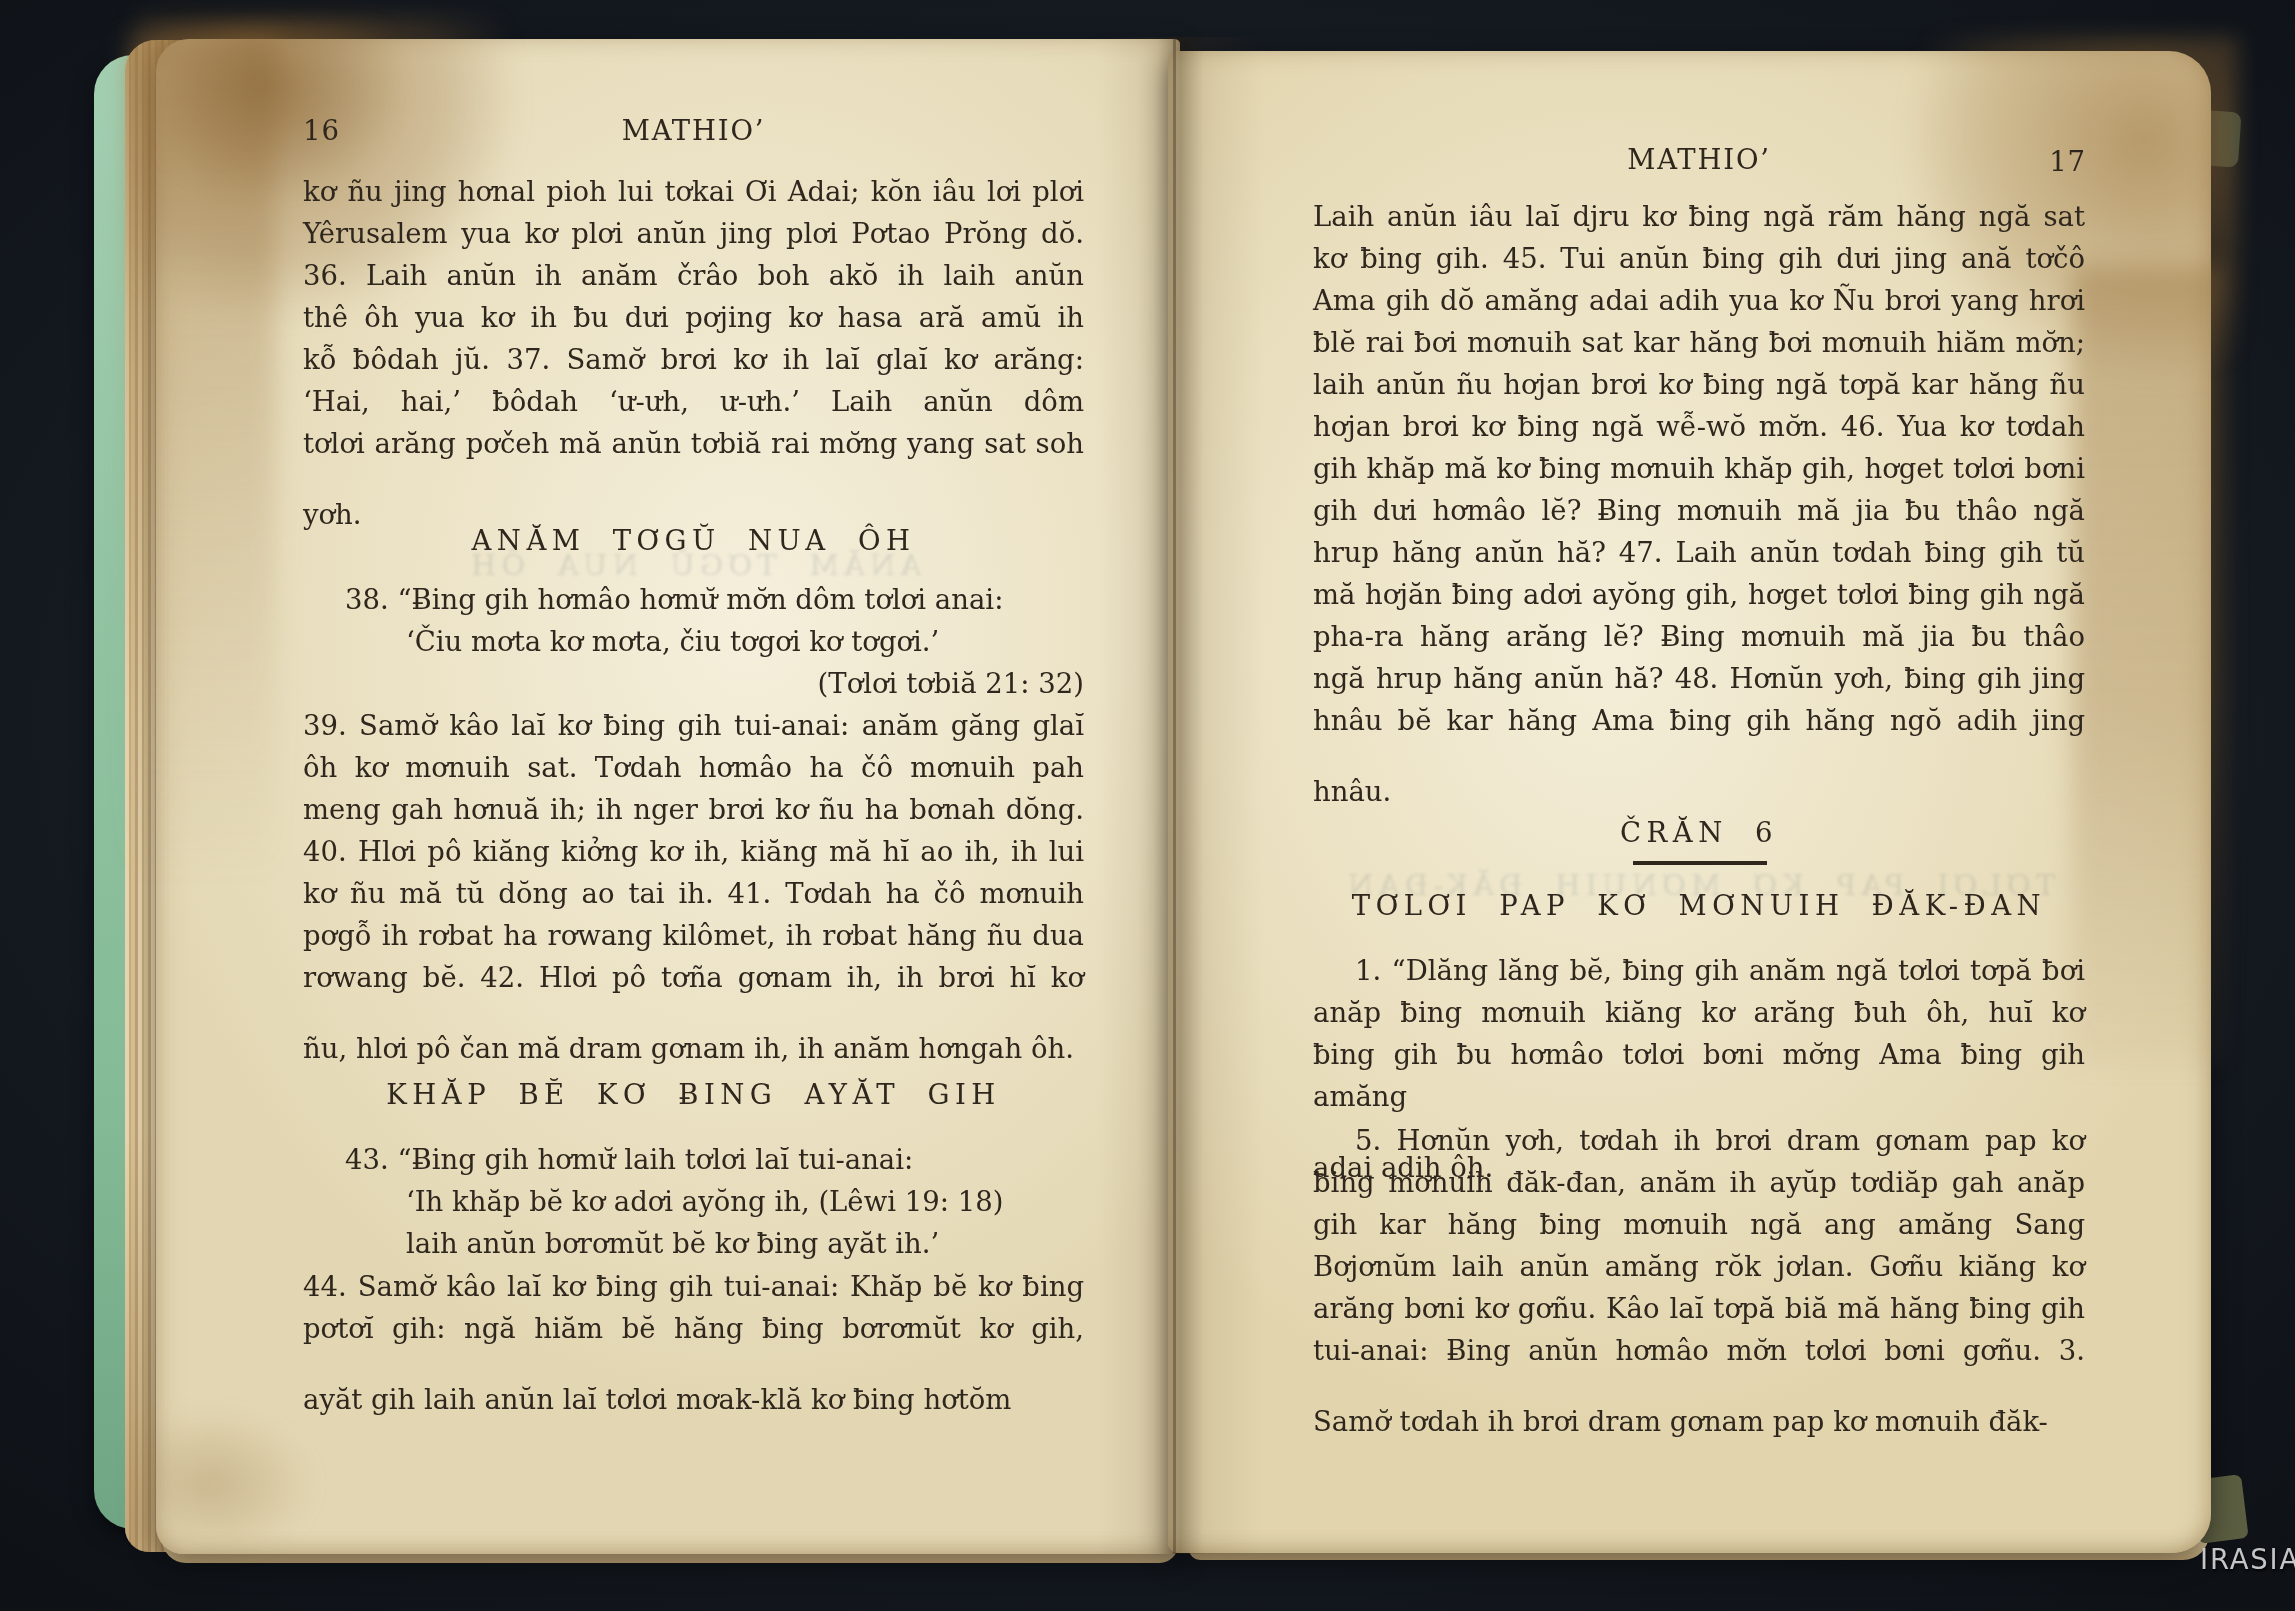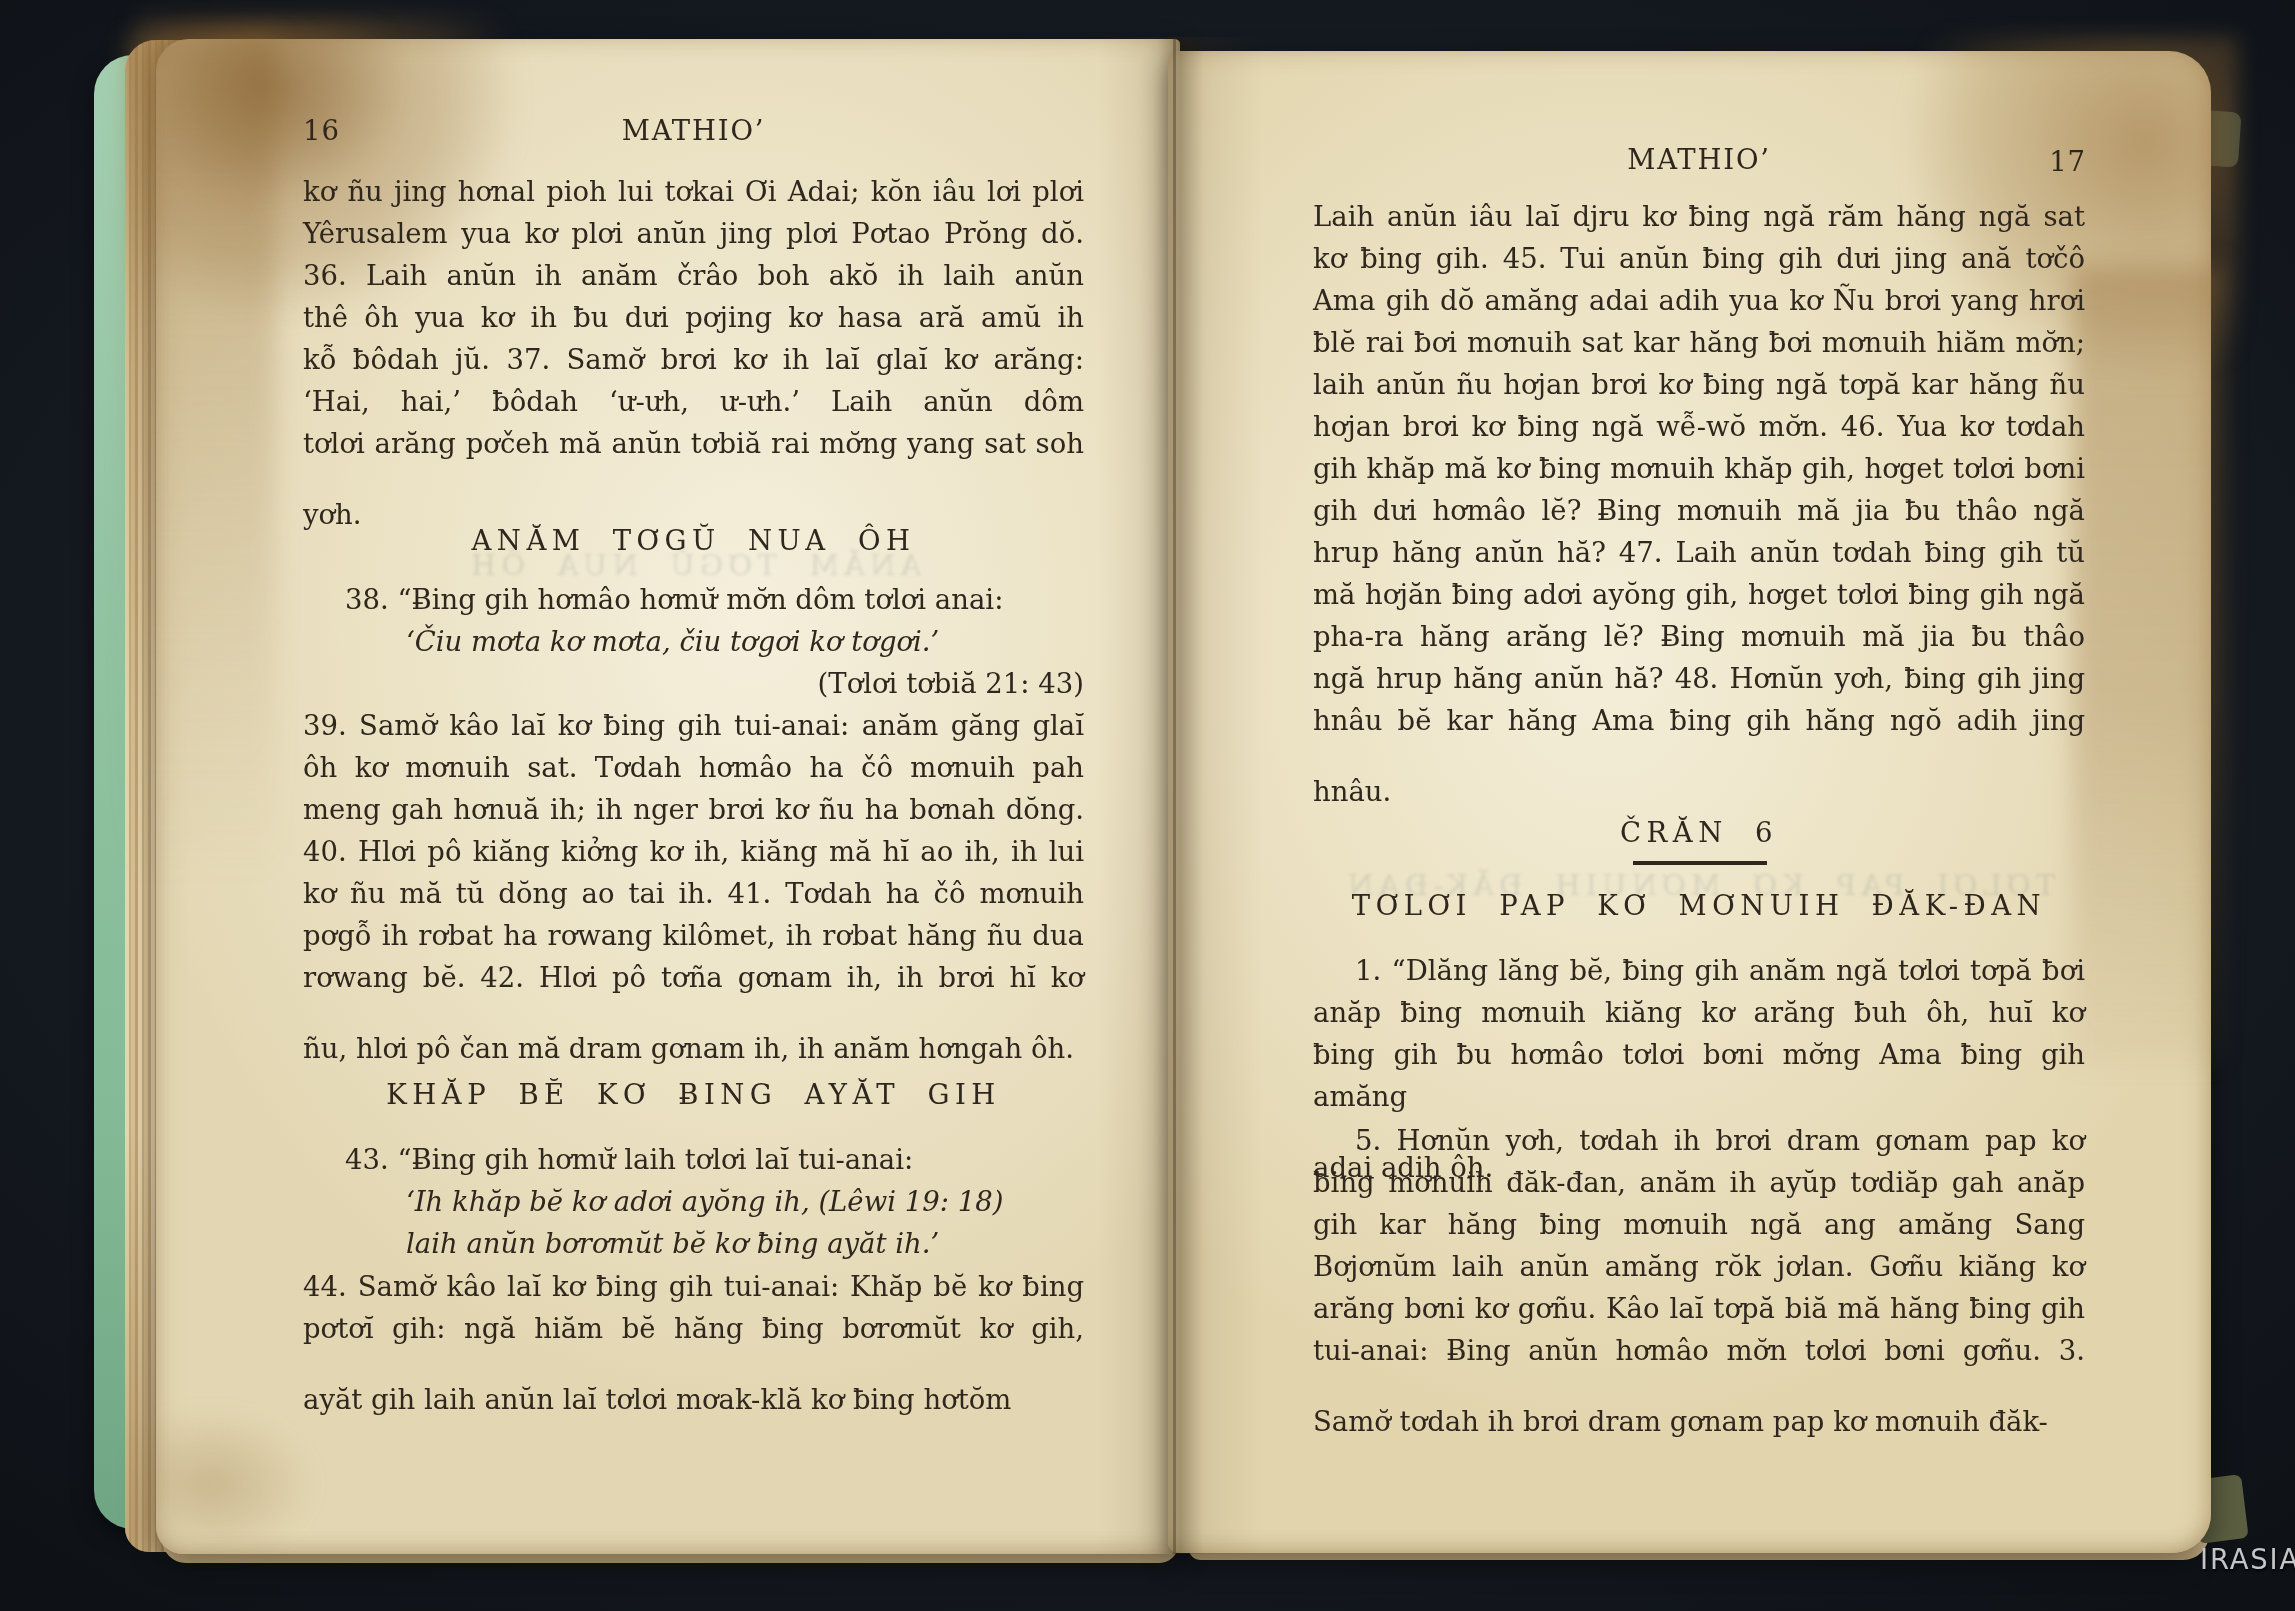--- a/index.html
+++ b/index.html
@@ -67,21 +67,21 @@
   
   .pnum,.rhead,.para,.shead,.line1,.rule,.ghost,.watermark{position:absolute;}
   .stage .txt{font-size:27.5px;}
   .pnum{font-size:28.5px;letter-spacing:0.9px;}
   .rhead{text-align:center;letter-spacing:1.8px;font-size:27.5px;}
   .tline{line-height:42px;text-align:justify;text-align-last:justify;}
   .para .tline:last-child{text-align-last:left;margin-top:29px;}
   .para.indent .tline:first-child{text-indent:42px;}
   .line1{line-height:42px;}
   .intro{text-indent:42px;}
-  .quote{padding-left:103px;font-style:italic;}
+  .quote{padding-left:103px;}
   .refline{text-align:right;}
   .shead{text-align:center;letter-spacing:5.5px;word-spacing:13px;font-size:28.5px;line-height:40px;}
   .rule{height:3.7px;background:var(--ink);}
   .ghost{transform:scaleX(-1);color:rgba(85,115,120,.16);filter:blur(1.8px);
       letter-spacing:5.5px;word-spacing:13px;font-size:28.5px;text-align:center;pointer-events:none;}
   .watermark{font-family:"DejaVu Sans","Liberation Sans",sans-serif;font-size:27.5px;
       color:var(--watermark-gray);letter-spacing:1.8px;text-shadow:0.9px 1.8px 2.8px rgba(0,0,0,.9);}
 </style>
 </head>
 <body>
@@ -118,21 +118,21 @@
       <div class="tline">kỗ ƀôdah jŭ. 37. Samơ̆ brơi kơ ih laĭ glaĭ kơ arăng:</div>
       <div class="tline">‘Hai, hai,’ ƀôdah ‘ư-ưh, ư-ưh.’ Laih anŭn dôm</div>
       <div class="tline">tơlơi arăng pơčeh mă anŭn tơbiă rai mơ̆ng yang sat soh</div>
       <div class="tline">yơh.</div>
     </div>
 
   <div class="shead txt" style="left:303px;top:520px;width:781px">ANĂM TƠGŬ NUA ÔH</div>
 
   <div class="line1 intro txt" style="left:303px;top:578px;width:781px">38. “Ƀing gih hơmâo hơmư̆ mơ̆n dôm tơlơi anai:</div>
   <div class="line1 quote txt" style="left:303px;top:620px;width:781px">‘Čiu mơta kơ mơta, čiu tơgơi kơ tơgơi.’</div>
-  <div class="line1 refline txt" style="left:303px;top:662px;width:781px">(Tơlơi tơbiă 21: 43)</div>
+  <div class="line1 refline txt" style="left:303px;top:662px;width:781px">(Tơlơi tơbiă 21: 32)</div>
 
   <div class="para txt" style="left:303px;top:704px;width:781px">
       <div class="tline">39. Samơ̆ kâo laĭ kơ ƀing gih tui-anai: anăm găng glaĭ</div>
       <div class="tline">ôh kơ mơnuih sat. Tơdah hơmâo ha čô mơnuih pah</div>
       <div class="tline">meng gah hơnuă ih; ih nger brơi kơ ñu ha bơnah dŏng.</div>
       <div class="tline">40. Hlơi pô kiăng kiởng kơ ih, kiăng mă hĭ ao ih, ih lui</div>
       <div class="tline">kơ ñu mă tŭ dŏng ao tai ih. 41. Tơdah ha čô mơnuih</div>
       <div class="tline">pơgỗ ih rơbat ha rơwang kilômet, ih rơbat hăng ñu dua</div>
       <div class="tline">rơwang bĕ. 42. Hlơi pô tơña gơnam ih, ih brơi hĭ kơ</div>
       <div class="tline">ñu, hlơi pô čan mă dram gơnam ih, ih anăm hơngah ôh.</div>

